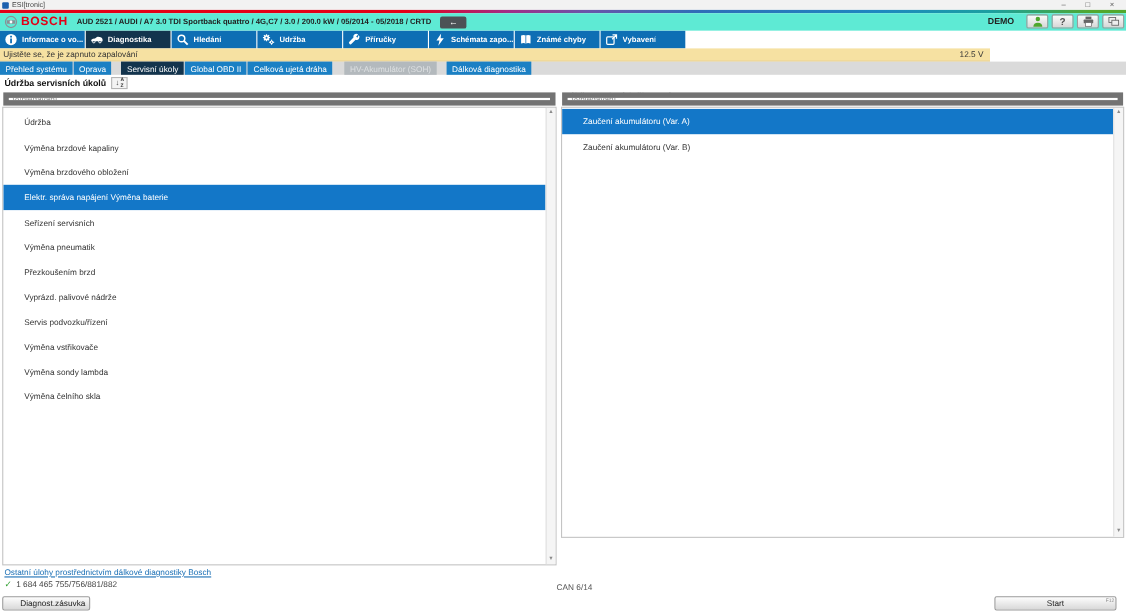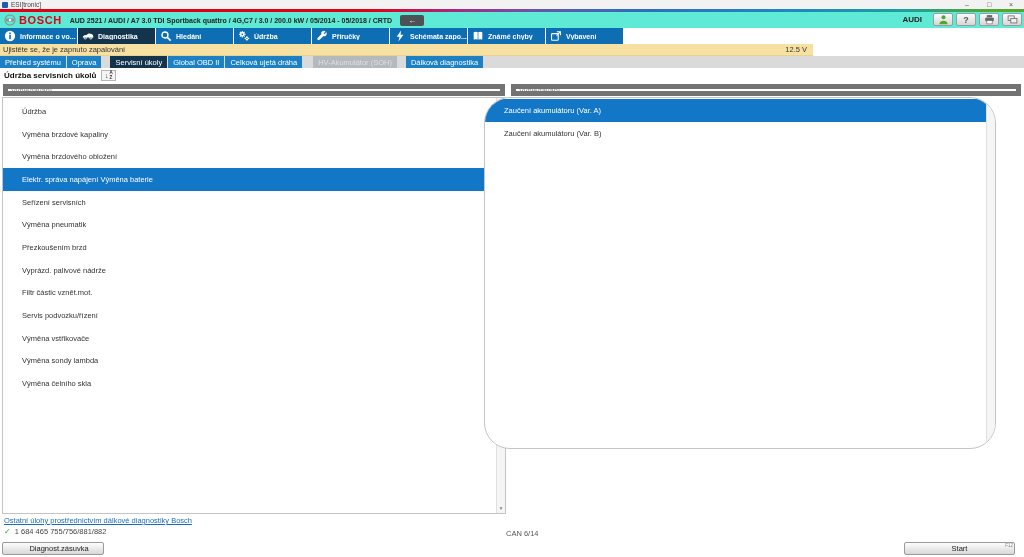--- a/index.html
+++ b/index.html
@@ -32,21 +32,21 @@
 
   
   .nav { position:absolute; left:0; top:28px; width:1024px; height:16px; display:flex; background:#fff; }
   .tab { width:77px; height:16px; margin-right:1px; background:#0e6eb4; color:#fff; display:flex; align-items:center; cursor:pointer; }
   .tab.active { background:#13344d; }
   .ticon { width:13px; height:12px; margin:0 3px 0 4px; display:inline-flex; }
   .ticon svg { width:12px; height:12px; }
   .tlabel { font-size:7px; font-weight:bold; white-space:nowrap; overflow:hidden; }
 
   
-  .notice { position:absolute; left:0; top:44px; width:813px; height:12px; background:#f6e1a2; border-bottom:1px solid #e9d291;
+  .notice { position:absolute; left:0; top:44px; width:900px; height:12px; background:#f6e1a2; border-bottom:1px solid #e9d291;
     display:flex; align-items:center; font-size:7.5px; color:#333; padding:0 6px 0 3px; }
   .volt { margin-left:auto; }
 
   
   .subtabs { position:absolute; left:0; top:56px; width:1024px; height:12px; background:#dadada; display:flex; align-items:stretch; }
   .subtab { padding:0 5px; margin-right:1px; background:#1b80c4; color:#fff; font-size:7.5px; font-weight:normal; display:flex; align-items:center; cursor:pointer; white-space:nowrap; }
   .subtab.active { background:#13344d; }
   .subtab.disabled { background:#b3b9bd; color:#dde0e2; cursor:default; }
   .subtab:nth-child(3){ margin-left:8px; } .subtab:nth-child(6){ margin-left:10px; } .subtab:nth-child(7){ margin-left:8px; }
 
@@ -96,21 +96,21 @@
       <svg viewBox="0 0 20 20">
           <circle cx="10" cy="10" r="8.4" fill="none" stroke="#8a8f94" stroke-width="1.8"></circle>
           <rect x="3.6" y="7.4" width="12.8" height="5.2" fill="#8a8f94"></rect>
           <circle cx="10" cy="10" r="2.1" fill="#fff"></circle>
         </svg>
     </span>
     <span class="brand">BOSCH</span>
     <span class="vinfo">AUD 2521 / AUDI / A7 3.0 TDI Sportback quattro / 4G,C7 / 3.0 / 200.0 kW / 05/2014 - 05/2018 / CRTD</span>
     <span class="backbtn"><span>←</span></span>
     <span class="hright">
-      <span class="demo">AUDI</span>
+      <span class="demo">DEMO</span>
       <span id="header-actions" style="display:flex;">
           <span class="hbtn">
             <span style="display:inline-flex">
               <svg viewBox="0 0 14 14">
                 <circle cx="7" cy="4.1" r="2.6" fill="#4ea72e"></circle>
                 <path d="M1.8 13 Q2 8.5 7 8.5 Q12 8.5 12.2 13 Z" fill="#4ea72e"></path>
               </svg>
             </span>
           </span>
           <span class="hbtn">
@@ -255,45 +255,44 @@
   <div class="listbox" style="left:2px; top:97px; width:504px; height:417px;">
     <div class="list" id="left-list">
         <div class="lrow">Údržba</div>
         <div class="lrow">Výměna brzdové kapaliny</div>
         <div class="lrow">Výměna brzdového obložení</div>
         <div class="lrow sel">Elektr. správa napájení Výměna baterie</div>
         <div class="lrow">Seřízení servisních</div>
         <div class="lrow">Výměna pneumatik</div>
         <div class="lrow">Přezkoušením brzd</div>
         <div class="lrow">Vyprázd. palivové nádrže</div>
-        <div class="lrow">Filtr částic vznět.mot.</div>
         <div class="lrow">Servis podvozku/řízení</div>
         <div class="lrow">Výměna vstřikovače</div>
         <div class="lrow">Výměna sondy lambda</div>
         <div class="lrow">Výměna čelního skla</div>
       </div>
     <div class="sbar">
       <span class="sarrow up">▲</span>
       <span class="sarrow down">▼</span>
     </div>
   </div>
   <span class="flink">Ostatní úlohy prostřednictvím dálkové diagnostiky Bosch</span>
   <div class="statusline">
     <span class="check">✓</span>
     <span>1 684 465 755/756/881/882</span>
   </div>
-  <div class="fbtn" style="left:2px; width:102px;padding-left:12px;">
+  <div class="fbtn" style="left:2px; width:80px;padding-left:12px;">
     <span>Diagnost.zásuvka</span>
   </div>
 
   <div class="ptitle" style="left:512px; top:83px;font-style:italic;">
     <span>Výběr servisních činností</span>
   </div>
   <input class="search" style="left: 511px; top: 84px; width: 510px;" placeholder="Vyhledávání">
-  <div class="listbox" style="left:484px; top:97px; width:512px; height:352px;border-radius:26px;">
+  <div class="listbox" style="left:510px; top:97px; width:512px; height:392px;">
     <div class="list" id="right-list" style="padding-top:1px;">
         <div class="lrow sel">Zaučení akumulátoru (Var. A)</div>
         <div class="lrow">Zaučení akumulátoru (Var. B)</div>
       </div>
     <div class="sbar">
       <span class="sarrow up">▲</span>
       <span class="sarrow down">▼</span>
     </div>
   </div>
   <span class="can">CAN 6/14</span>

